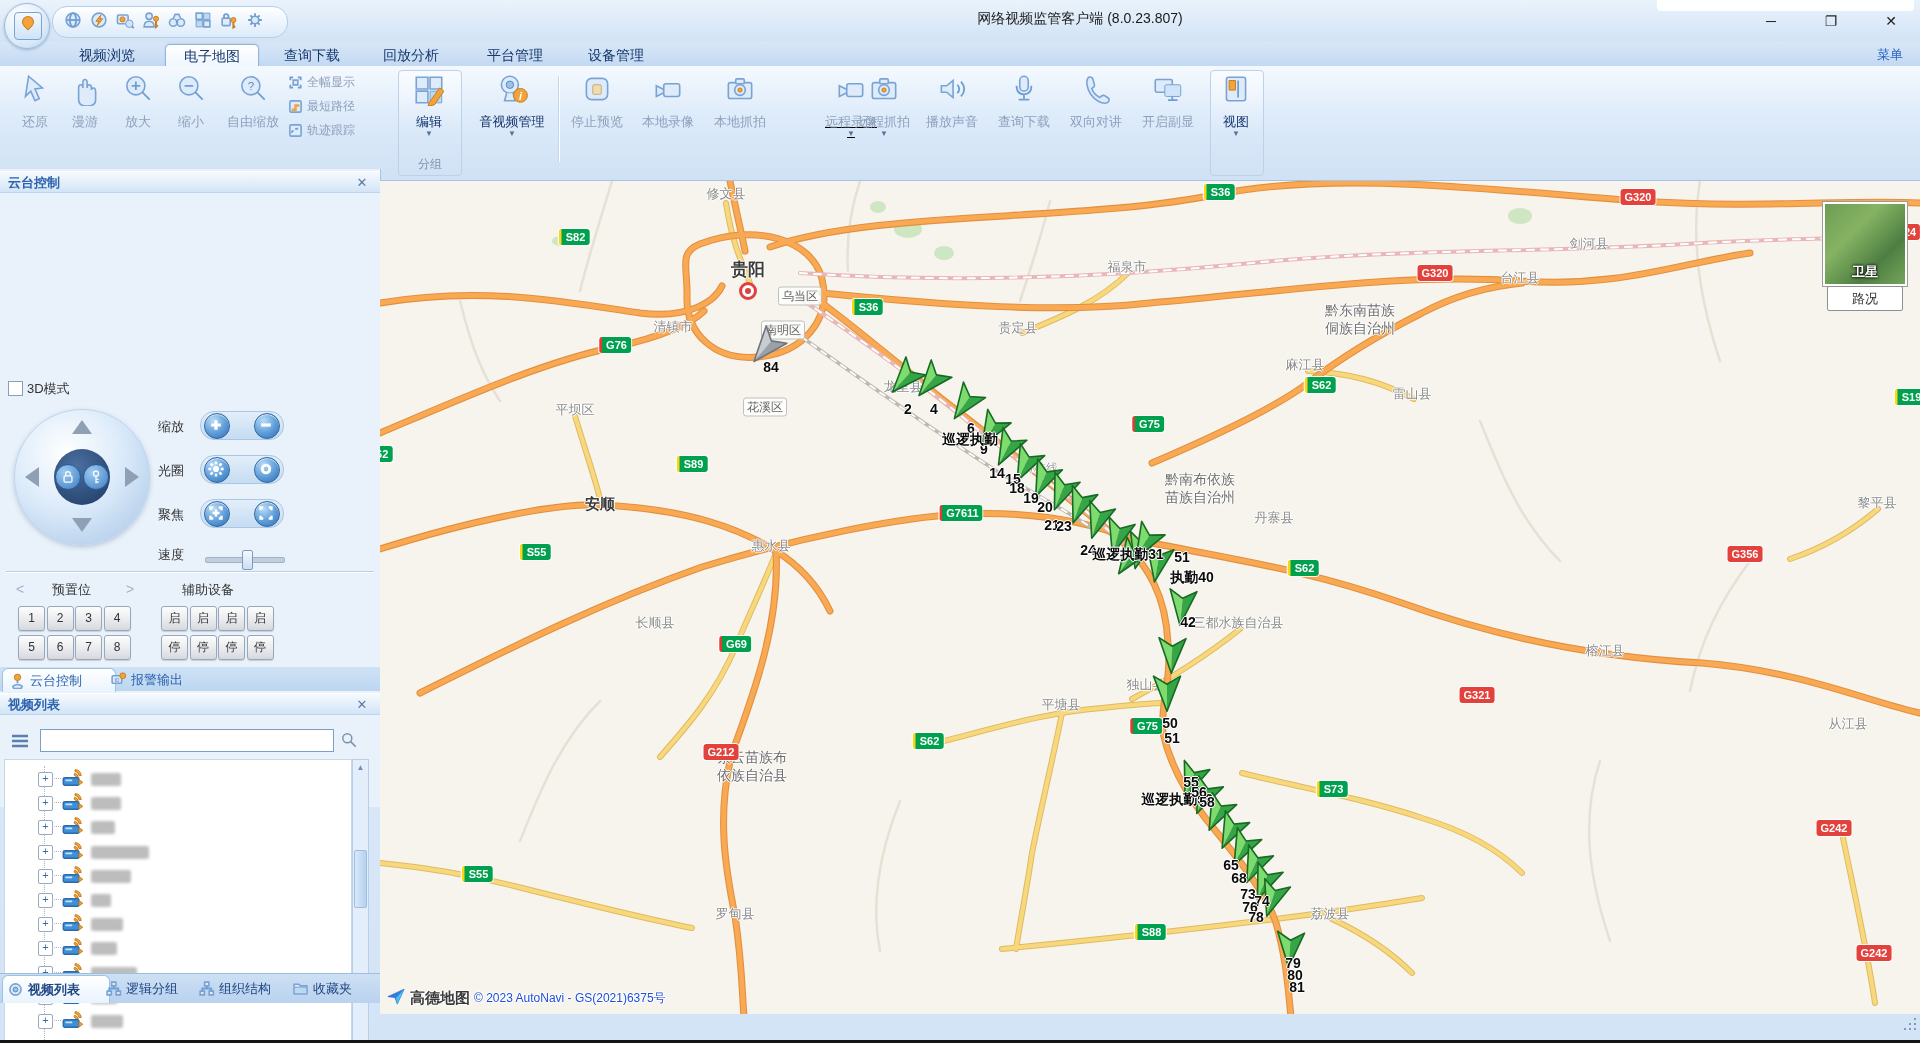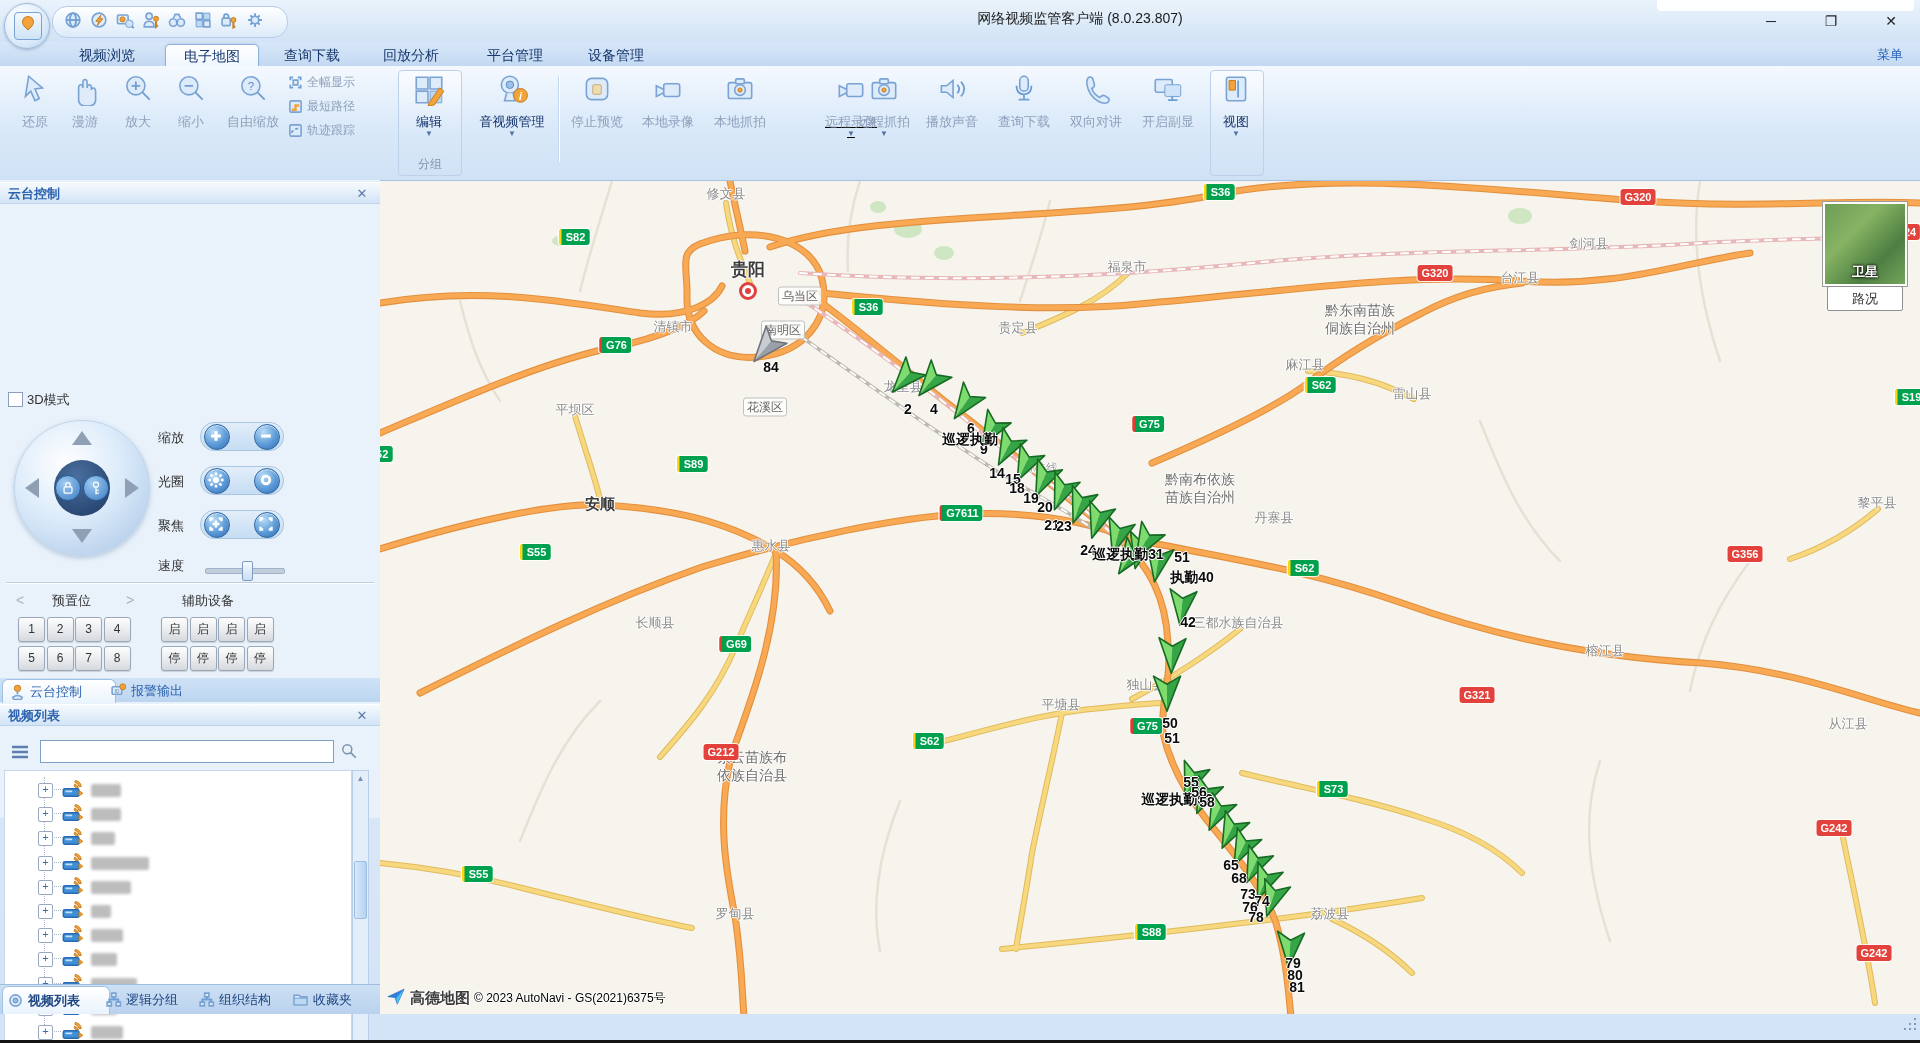--- a/index.html
+++ b/index.html
@@ -39,21 +39,21 @@
   .rglabel{position:absolute;bottom:2px;left:0;right:0;text-align:center;font-size:12px;color:#8094ad;}
   .rbtn{position:absolute;top:6px;text-align:center;}
   .rbtn .lab{margin-top:3px;font-size:13px;color:#8fa0bc;white-space:nowrap;}
   .rbtn.on .lab{color:#16356e;}
   .rbtn .arr{font-size:8px;color:#51749f;line-height:6px;}
   .rsmall{position:absolute;left:288px;width:100px;height:20px;display:flex;align-items:center;gap:4px;
           font-size:12px;color:#8fa0bc;white-space:nowrap;}
   .rsep{position:absolute;top:10px;width:1px;height:86px;background:#c3d7ee;border-right:1px solid #ffffff;}
 
   
-  #lpanel{left:0;top:180px;width:380px;height:638px;background:#e9f2fb;border-right:1px solid #a9c4e2;}
+  #lpanel{left:0;top:169px;width:380px;height:638px;background:#e9f2fb;border-right:1px solid #a9c4e2;}
   .phead{position:absolute;left:0;width:380px;height:22px;background:linear-gradient(#f6fafe,#d2e4f6);
          border-top:1px solid #fff;border-bottom:1px solid #bcd4ec;font-size:13px;font-weight:bold;color:#2c62ae;
          line-height:22px;padding-left:8px;box-sizing:border-box;}
   .pclose{position:absolute;right:10px;top:0;width:16px;height:22px;color:#5b7ca8;font-weight:normal;
           font-size:13px;text-align:center;cursor:pointer;}
   #chk3d{left:8px;top:212px;width:13px;height:13px;background:#fff;border:1px solid #8b9dba;}
   .plabel{position:absolute;font-size:13px;color:#333;}
   .pill{position:absolute;width:82px;height:27px;border-radius:14px;background:linear-gradient(#e3eefa,#c5dcf2);
         border:1px solid #a9c6e4;}
   .pbtn{position:absolute;top:1px;width:24px;height:24px;border-radius:50%;
@@ -114,21 +114,21 @@
   #cityring{position:absolute;width:12px;height:12px;border-radius:50%;border:3px solid #dd4141;background:#fff;z-index:2;transform:translate(-50%,-50%);}
   #cityring div{position:absolute;left:3px;top:3px;width:6px;height:6px;border-radius:50%;background:#dd4141;}
   #satwidget{position:absolute;left:1443px;top:21px;width:80px;height:80px;border:2px solid #fff;box-shadow:0 0 0 1px #9b9b9b;
         background:linear-gradient(135deg,#6d9c55,#86b363 35%,#4e7f42 70%,#75a45a);z-index:5;}
   #satwidget .lbl{position:absolute;left:0;right:0;bottom:3px;text-align:center;color:#fff;font-size:13px;font-weight:bold;
         text-shadow:0 0 3px #000,0 0 3px #000;}
   #traffic{position:absolute;left:1447px;top:105px;width:74px;height:23px;background:#fff;border:1px solid #8f8f8f;border-radius:2px;
         text-align:center;line-height:23px;font-size:13px;color:#333;z-index:5;}
   #attrib{position:absolute;left:6px;top:806px;height:22px;display:flex;align-items:center;gap:4px;z-index:5;}
   #attrib .logo{font-size:15px;font-weight:bold;color:#3a3a3a;text-shadow:1px 0 0 #fff,-1px 0 0 #fff,0 1px 0 #fff,0 -1px 0 #fff;}
-  #attrib .cp{font-size:12px;color:#000000;text-shadow:1px 0 0 #fff,-1px 0 0 #fff,0 1px 0 #fff,0 -1px 0 #fff;}
+  #attrib .cp{font-size:12px;color:#1d4ed8;text-shadow:1px 0 0 #fff,-1px 0 0 #fff,0 1px 0 #fff,0 -1px 0 #fff;}
 
   
   #statusbar{left:0;top:1013px;width:1920px;height:27px;background:linear-gradient(#eaf3fc,#c2d8f0 60%,#b1cce9);
         border-top:1px solid #89a8cc;font-size:13px;color:#222;}
   #statusbar b{color:#1c3f77;}
   #evt{position:absolute;left:1846px;top:0;height:27px;line-height:27px;font-weight:bold;color:#16356e;}
   #evtsep{position:absolute;left:1838px;top:3px;width:1px;height:21px;background:#93aed0;border-right:1px solid #fff;}
   #grip{position:absolute;left:1902px;top:1016px;width:16px;height:16px;
         background:radial-gradient(circle 1.5px at 13px 13px,#7f9cc0 95%,transparent),
                    radial-gradient(circle 1.5px at 13px 8px,#7f9cc0 95%,transparent),

